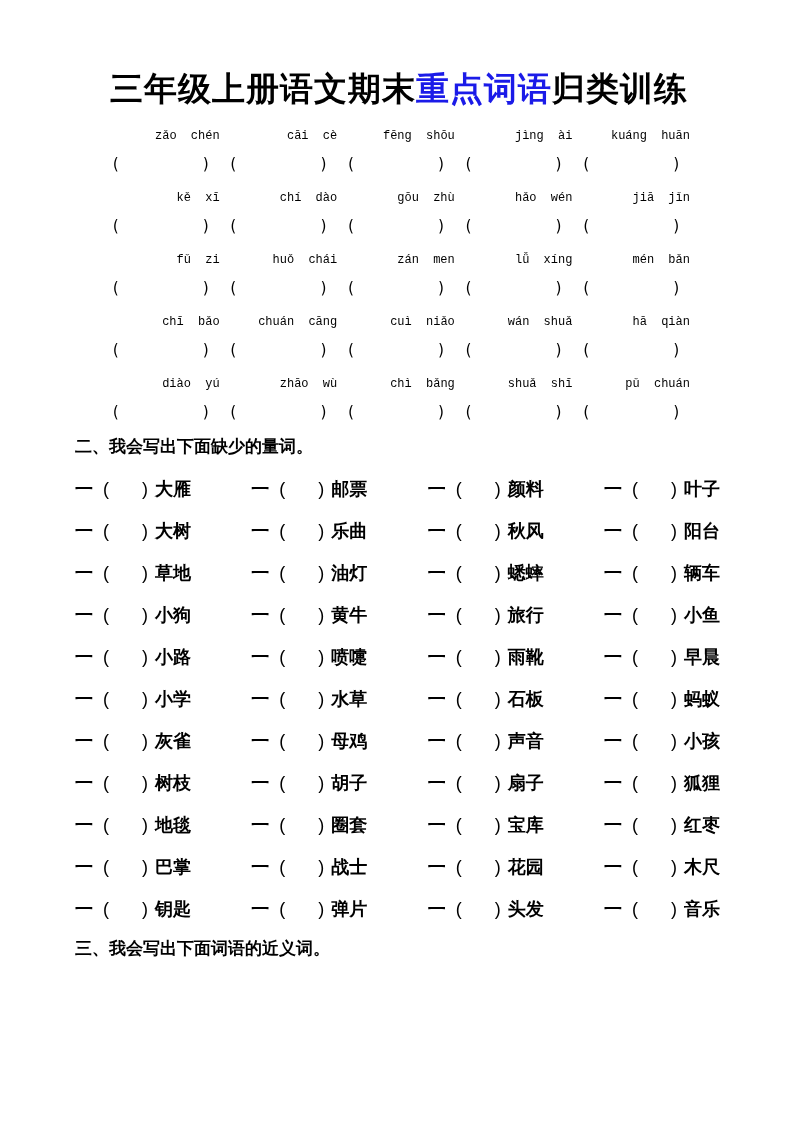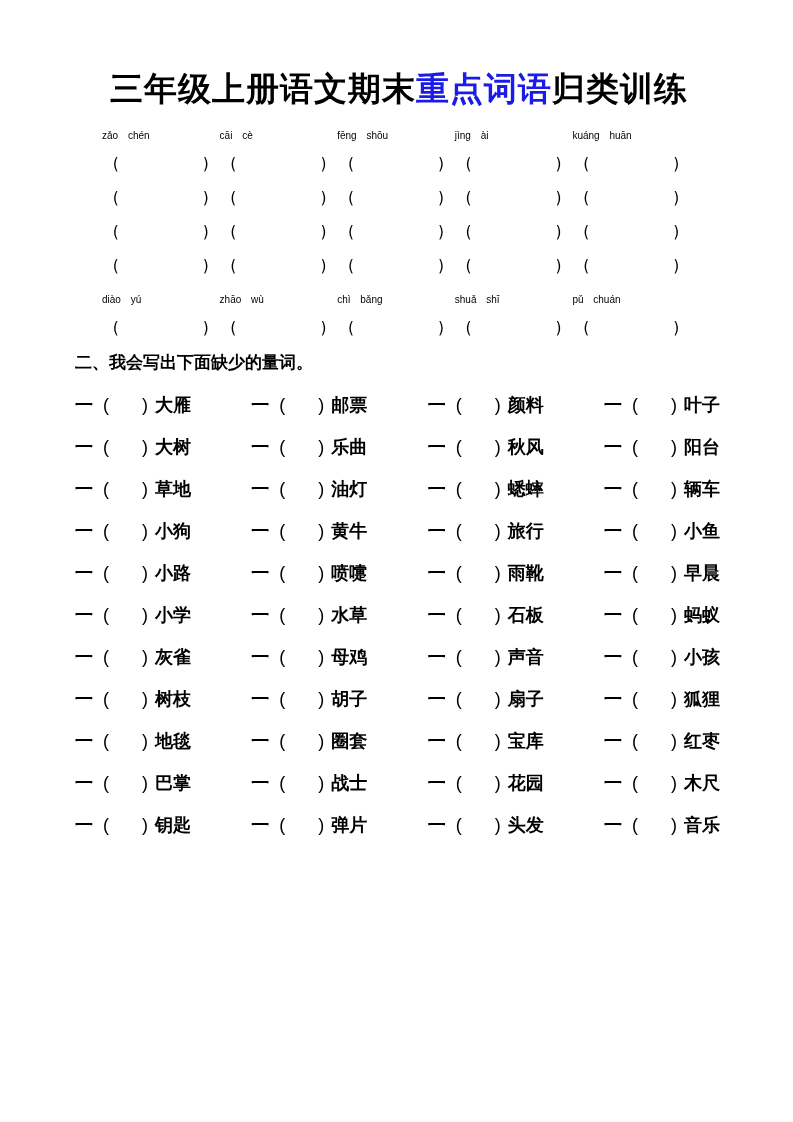--- a/index.html
+++ b/index.html
@@ -17,23 +17,23 @@
   }
   .title .blue{color:#1b1be8;}
   .sec-heading{
     font-size:17px;font-weight:bold;line-height:22px;margin:0;
   }
   .sec-heading.two{margin-top:8px;}
   
   #pinyin-grid{margin:18px 0 0 27px;width:588px;}
   .py-cells{display:flex;}
   .py-cell{
-    flex:1;text-align:left;white-space:nowrap;
-    font-family:Liberation Sans, sans-serif;
-    font-size:10px;line-height:20px;word-spacing:7px;
+    flex:1;text-align:right;white-space:nowrap;
+    font-family:Liberation Mono, monospace;
+    font-size:12px;line-height:20px;word-spacing:7px;
   }
   .paren-cells{display:flex;margin:8px 0 14px 0;}
   .paren-cell{
     flex:1;display:flex;justify-content:space-between;
     padding:0 9px;box-sizing:border-box;
     font-family:"DejaVu Sans Mono","Liberation Mono",monospace;
     font-size:15px;line-height:20px;
   }
   
   #measure-grid{margin:18px 0 0 0;width:645px;}
@@ -82,20 +82,27 @@
             <span>(</span>
             <span>)</span>
           </div>
           <div class="paren-cell">
             <span>(</span>
             <span>)</span>
           </div>
         </div>
       </div>
       <div>
+        <div class="py-cells">
+          <div class="py-cell">kě xī</div>
+          <div class="py-cell">chí dào</div>
+          <div class="py-cell">gōu zhù</div>
+          <div class="py-cell">hǎo wén</div>
+          <div class="py-cell">jiā jǐn</div>
+        </div>
         <div class="paren-cells">
           <div class="paren-cell">
             <span>(</span>
             <span>)</span>
           </div>
           <div class="paren-cell">
             <span>(</span>
             <span>)</span>
           </div>
           <div class="paren-cell">
@@ -106,20 +113,27 @@
             <span>(</span>
             <span>)</span>
           </div>
           <div class="paren-cell">
             <span>(</span>
             <span>)</span>
           </div>
         </div>
       </div>
       <div>
+        <div class="py-cells">
+          <div class="py-cell">fǔ zi</div>
+          <div class="py-cell">huǒ chái</div>
+          <div class="py-cell">zán men</div>
+          <div class="py-cell">lǚ xíng</div>
+          <div class="py-cell">mén bǎn</div>
+        </div>
         <div class="paren-cells">
           <div class="paren-cell">
             <span>(</span>
             <span>)</span>
           </div>
           <div class="paren-cell">
             <span>(</span>
             <span>)</span>
           </div>
           <div class="paren-cell">
@@ -130,20 +144,27 @@
             <span>(</span>
             <span>)</span>
           </div>
           <div class="paren-cell">
             <span>(</span>
             <span>)</span>
           </div>
         </div>
       </div>
       <div>
+        <div class="py-cells">
+          <div class="py-cell">chī bǎo</div>
+          <div class="py-cell">chuán cāng</div>
+          <div class="py-cell">cuì niǎo</div>
+          <div class="py-cell">wán shuǎ</div>
+          <div class="py-cell">hā qiàn</div>
+        </div>
         <div class="paren-cells">
           <div class="paren-cell">
             <span>(</span>
             <span>)</span>
           </div>
           <div class="paren-cell">
             <span>(</span>
             <span>)</span>
           </div>
           <div class="paren-cell">
@@ -521,14 +542,15 @@
         <span class="mw-cell">
           <span class="mw-prefix">一</span>
           <span class="mw-open">(</span>
           <span class="mw-gap"></span>
           <span class="mw-close">)</span>
           <span class="mw-word">音乐</span>
         </span>
       </div>
     </div>
 
+  <div class="sec-heading three">三、我会写出下面词语的近义词。</div>
 
 </div>
 
 </body></html>

